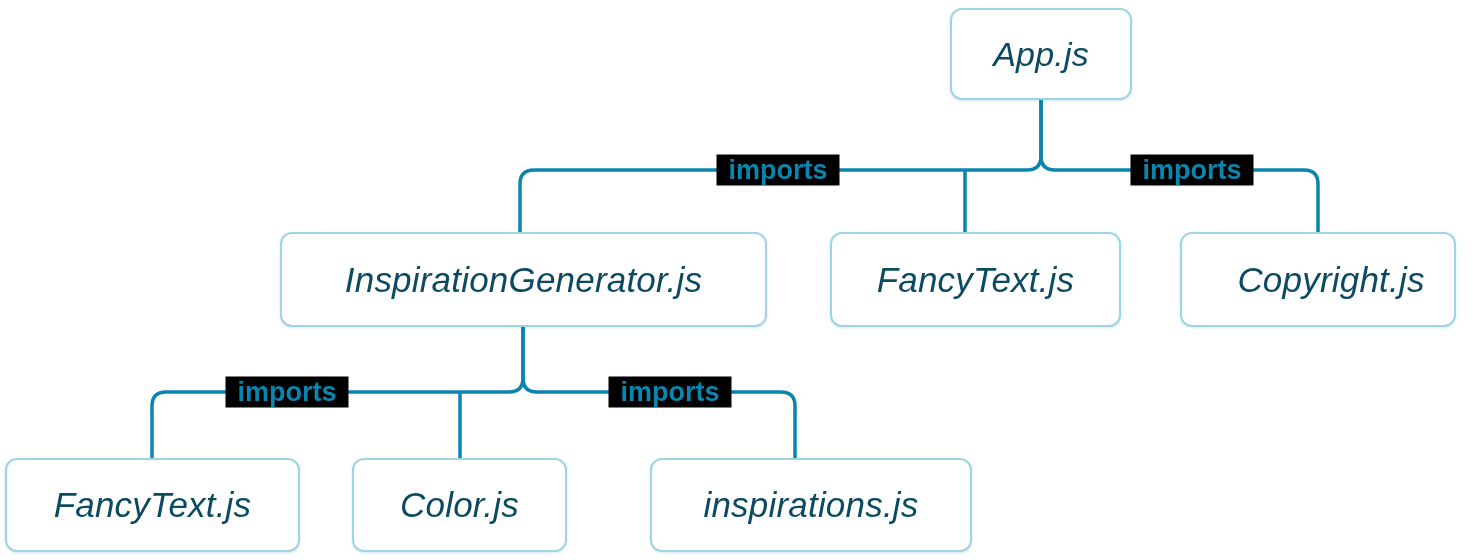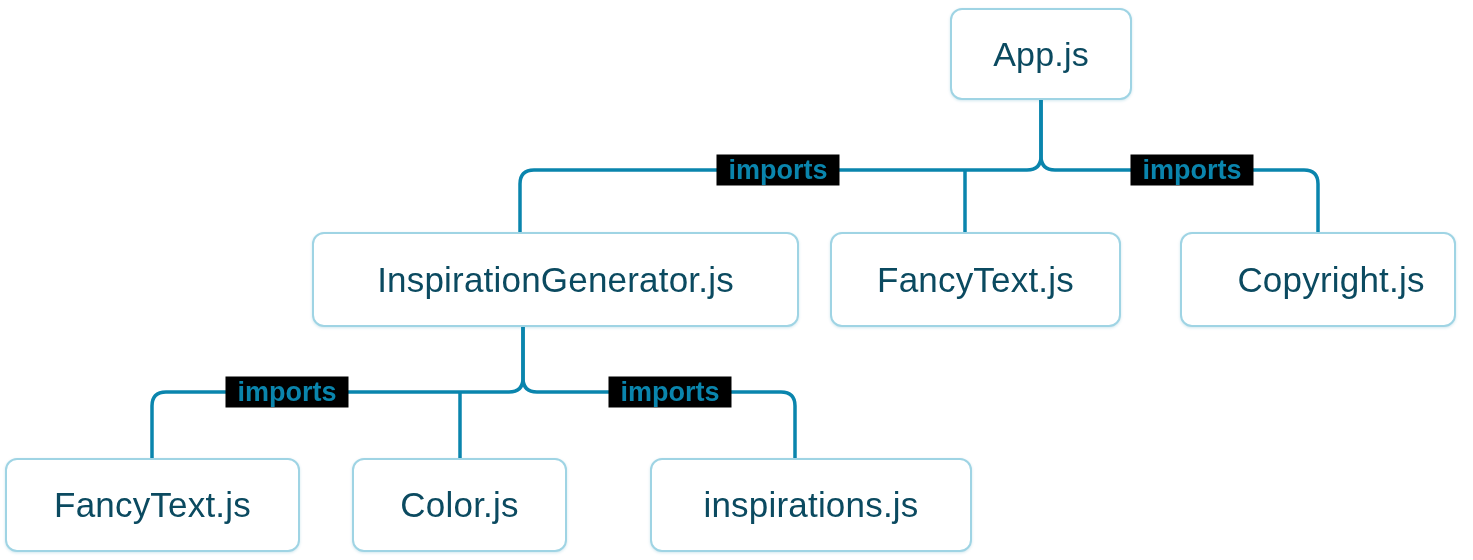--- a/index.html
+++ b/index.html
@@ -36,23 +36,24 @@
     box-shadow: 0 1px 3px rgba(8, 126, 164, 0.18);
     display: flex;
     align-items: center;
     justify-content: center;
     color: #0b4a60;
     font-weight: 500;
   }
   .node .label {
     white-space: nowrap;
     letter-spacing: 0.2px;
+    font-style: italic;
   }
   .node-app                  { left: 950px;  top: 8px;   width: 182px; height: 92px;  font-size: 34px; }
-  .node-inspiration-generator{ left: 280px;  top: 232px; width: 487px; height: 95px;  font-size: 35px; margin-left: 32px; }
+  .node-inspiration-generator{ left: 280px;  top: 232px; width: 487px; height: 95px;  font-size: 35px; }
   .node-fancytext-top        { left: 830px;  top: 232px; width: 291px; height: 95px;  font-size: 35px; }
   .node-copyright            { left: 1180px; top: 232px; width: 276px; height: 95px;  font-size: 35px; padding-left: 26px; }
   .node-fancytext-bottom     { left: 5px;    top: 458px; width: 295px; height: 94px;  font-size: 35px; }
   .node-color                { left: 352px;  top: 458px; width: 215px; height: 94px;  font-size: 35px; }
   .node-inspirations         { left: 650px;  top: 458px; width: 322px; height: 94px;  font-size: 35px; }
   .edge-label {
     position: absolute;
     transform: translate(-50%, -50%);
     background: #000000;
     color: #0a85ad;

